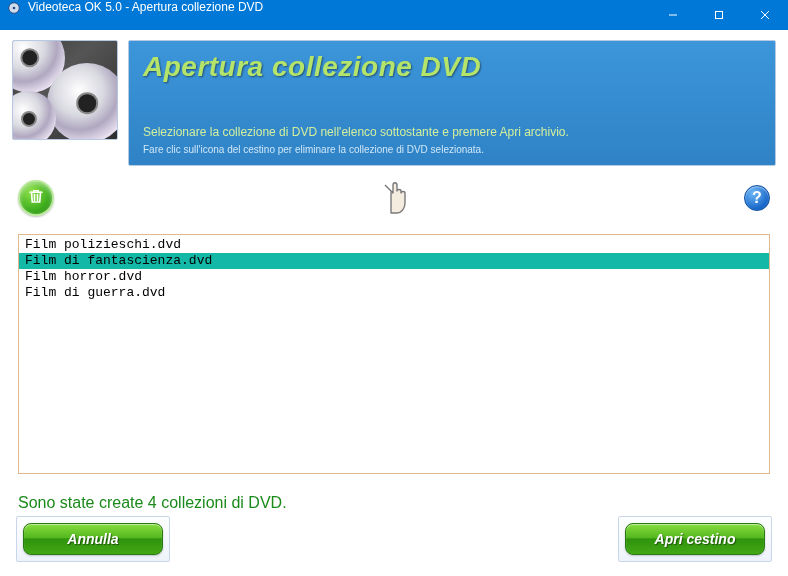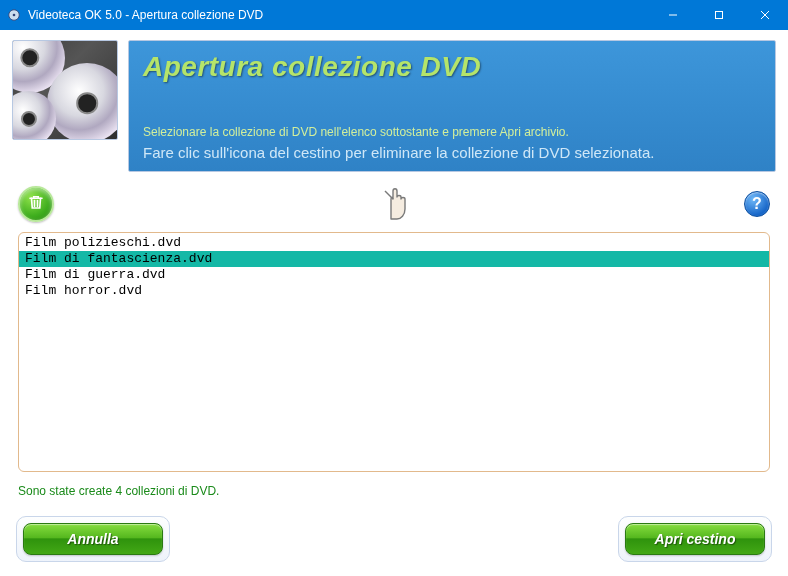--- a/index.html
+++ b/index.html
@@ -8,21 +8,21 @@
     background: #fff;
     width: 788px;
     height: 576px;
     overflow: hidden;
   }
   .titlebar {
     height: 30px;
     background: #0078d7;
     color: #fff;
     display: flex;
-    align-items: center;
+    align-items: flex-start;
     font-size: 12px;
     padding-left: 6px;
   }
   .titlebar .app-icon {
     width: 16px; height: 16px;
     margin-right: 6px;
     display: flex; align-items: center; justify-content: center;
   }
   .titlebar .title-text { flex: 1; }
   .win-controls { display: flex; height: 100%; }
@@ -82,21 +82,21 @@
     margin-bottom: 6px;
     letter-spacing: 0.5px;
   }
   .banner .sub1 {
     font-size: 12px;
     color: #d2ef9c;
     margin-bottom: 4px;
     margin-top: 42px;
   }
   .banner .sub2 {
-    font-size: 15px;
+    font-size: 10px;
     color: #cfe7f7;
     line-height: 1.35;
   }
 
   .toolbar-row {
     display: flex;
     align-items: center;
     padding: 8px 6px 6px 6px;
     position: relative;
     min-height: 44px;
@@ -124,54 +124,54 @@
     color: #fff; font-weight: bold; font-size: 16px;
     display:flex; align-items:center; justify-content:center;
     margin-left: auto; cursor:pointer;
     box-shadow: inset 0 1px 2px rgba(255,255,255,0.6);
   }
 
   .list-frame {
     border: 1px solid #e2b98c;
     background: #fff;
     height: 240px;
-    margin: 4px 6px;
-    border-radius: 6px;
+    margin: 12px 6px;
+    border-radius: 0;
     padding: 2px 0;
     overflow: auto;
   }
   .list-item {
     font-family: "Courier New", monospace;
     font-size: 13px;
     padding: 0 6px;
     line-height: 16px;
     white-space: pre;
     cursor: pointer;
   }
   .list-item.selected {
     background: #14b8a6;
   }
 
   .status-text {
     color: #1a8a1a;
-    font-size: 12px;
+    font-size: 16px;
     padding: 8px 6px 0 6px;
   }
 
   .button-bar {
     margin-top: auto;
     display: flex;
     justify-content: space-between;
     padding: 0 4px 4px 4px;
   }
   .btn-frame {
     border: 1px solid #c9d6ea;
     padding: 6px;
     background: linear-gradient(to bottom, #fdfefe, #eef3fb);
-    border-radius: 10px;
+    border-radius: 2px;
   }
   .pill-btn {
     min-width: 140px;
     height: 32px;
     border-radius: 8px;
     border: 1px solid #2a7a12;
     background: linear-gradient(to bottom, #86dd3f 0%, #56b81f 45%, #2f930d 50%, #43a815 100%);
     color: #fff;
     font-weight: bold;
     font-style: italic;
@@ -248,22 +248,22 @@
       </svg>
     </span>
     <div class="help-btn">
       <span>?</span>
     </div>
   </div>
 
   <div class="list-frame" id="collection-list">
       <div class="list-item">Film polizieschi.dvd</div>
       <div class="list-item selected">Film di fantascienza.dvd</div>
+      <div class="list-item">Film horror.dvd</div>
       <div class="list-item">Film di guerra.dvd</div>
-      <div class="list-item">Film horror.dvd</div>
     </div>
 
   <div class="status-text">Sono state create 4 collezioni di DVD.</div>
 
   <div class="button-bar">
     <div class="btn-frame">
       <button class="pill-btn">Annulla</button>
     </div>
     <div class="btn-frame">
       <button class="pill-btn">Apri cestino</button>

